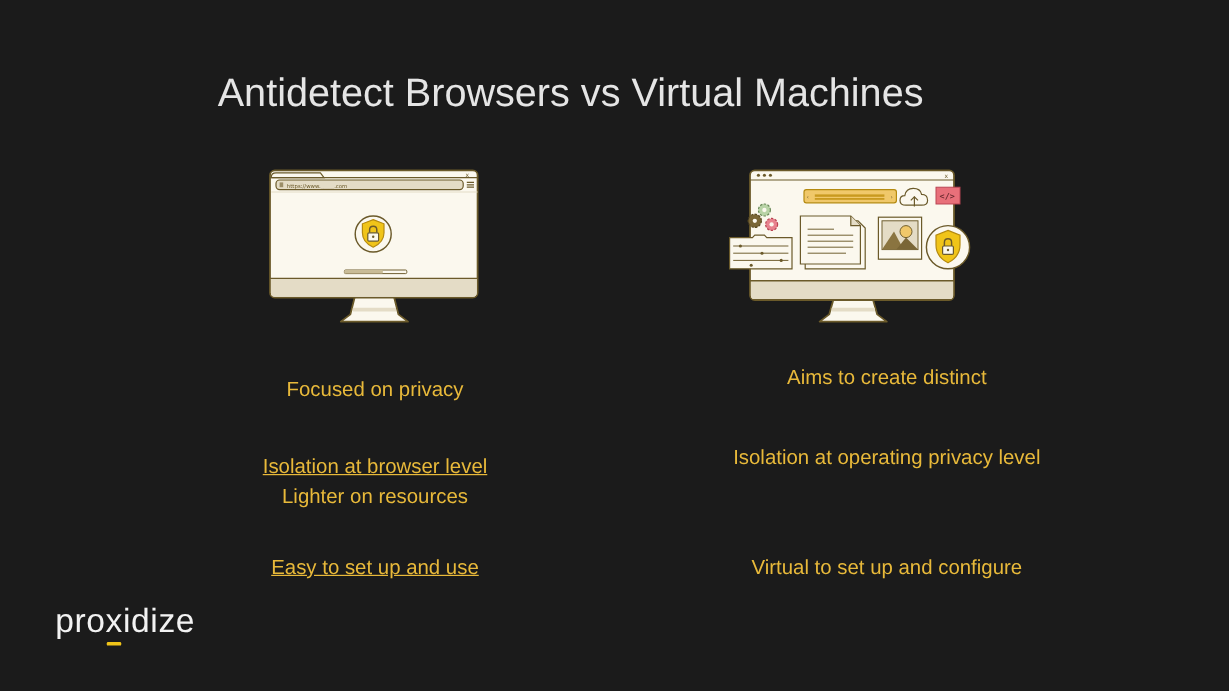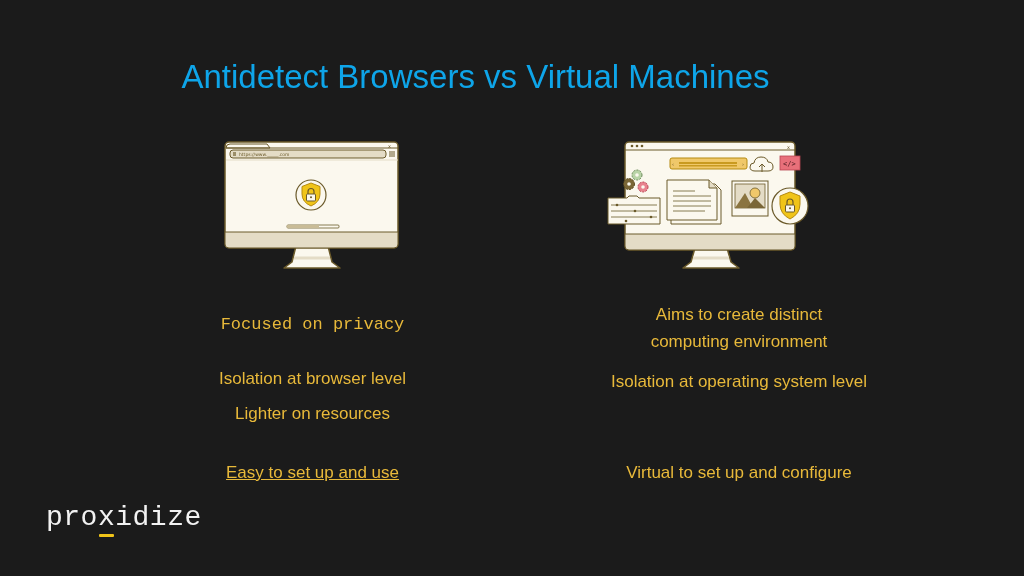--- a/index.html
+++ b/index.html
@@ -6,40 +6,40 @@
     body {
       width: 1024px; height: 576px;
       background: #1b1b1b;
       position: relative;
       overflow: hidden;
       font-family: "DejaVu Sans", "Liberation Sans", sans-serif;
     }
     .title {
       position: absolute; left: 0; top: 58px; width: 951px;
       text-align: center;
-      color: #0ea5e9;
+      color: #e5e5e5;
       font-size: 33px;
       font-weight: 300;
       letter-spacing: 0px;
       font-family: "Liberation Sans", "DejaVu Sans", sans-serif;
     }
     .illus { position: absolute; }
     .col {
       position: absolute;
       text-align: center;
       color: #e8b93a;
       font-size: 17px;
       font-family: "Liberation Sans", "DejaVu Sans", sans-serif;
     }
     .col .item { position: absolute; left: 0; width: 100%; line-height: 27px; }
     .logo {
       position: absolute; left: 46px; top: 502px;
       color: #f2f2f2;
       font-size: 28px;
-      font-family: Liberation Mono, monospace;
+      font-family: Liberation Sans, sans-serif;
       letter-spacing: 0.5px;
     }
     .logo .x { position: relative; display: inline-block; }
     .logo .x::after {
       content: ""; position: absolute; left: 1px; right: 1px; bottom: -4px;
       height: 3px; background: #f0c419; border-radius: 1px;
     }
   </style>
 </head>
 <body>
@@ -174,28 +174,27 @@
   <g>
     <circle cx="185" cy="68" r="18" fill="#fbf8ee" stroke="#6b5a2a" stroke-width="1.2"></circle>
     <path d="M185 54 L195 58 L195 66 Q195 76 185 81 Q175 76 175 66 L175 58 Z" fill="#f0c419" stroke="#b58a10" stroke-width="1"></path>
     <path d="M182 67 L182 64 Q182 61 185 61 Q188 61 188 64 L188 67" fill="none" stroke="#6b5a2a" stroke-width="1.2"></path>
     <rect x="180.5" y="67" width="9" height="7" rx="1" fill="#fbf8ee" stroke="#6b5a2a" stroke-width="1"></rect>
     <circle cx="185" cy="70.3" r="1" fill="#6b5a2a"></circle>
   </g>
 </svg>
 
 <div class="col" style="left:160px; width:305px; top:0; height:576px;">
-  <div class="item" style="top:311px;font-family:Liberation Mono, monospace;">Focused on privacy</div>
-  <div class="item" style="top:365px;">Isolation at browser level</div>
+  <div class="item" style="top:311px;">Focused on privacy</div>
+  <div class="item" style="top:375px;text-decoration:underline;">Isolation at browser level</div>
   <div class="item" style="top:400px;">Lighter on resources</div>
   <div class="item" style="top:459px;text-decoration:underline;">Easy to set up and use</div>
 </div>
 
 <div class="col" style="left:584px; width:310px; top:0; height:576px;">
   <div class="item" style="top:301px;">
     <span>Aims to create distinct</span><br>
-    <span>computing environment</span>
   </div>
-  <div class="item" style="top:368px;">Isolation at operating system level</div>
+  <div class="item" style="top:368px;">Isolation at operating privacy level</div>
   <div class="item" style="top:459px;">Virtual to set up and configure</div>
 </div>
 
 <div class="logo"><span>pro</span><span class="x">x</span><span>idize</span></div>
 
 </body></html>

